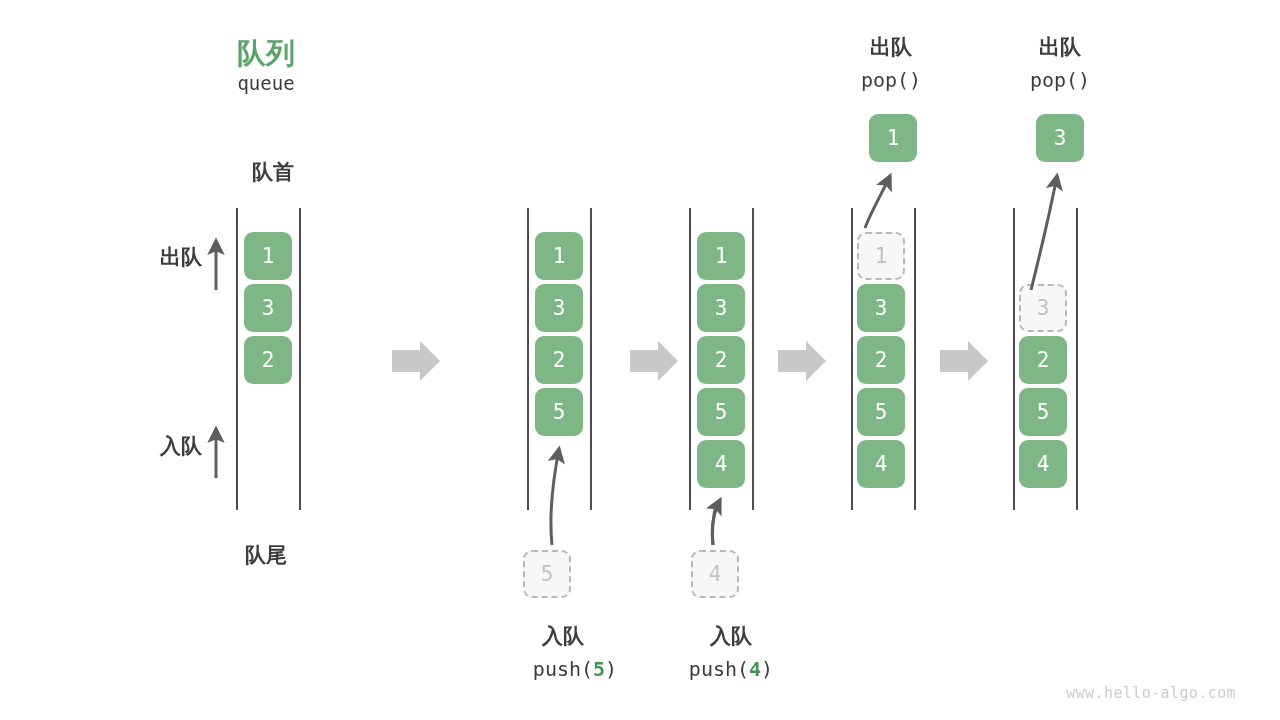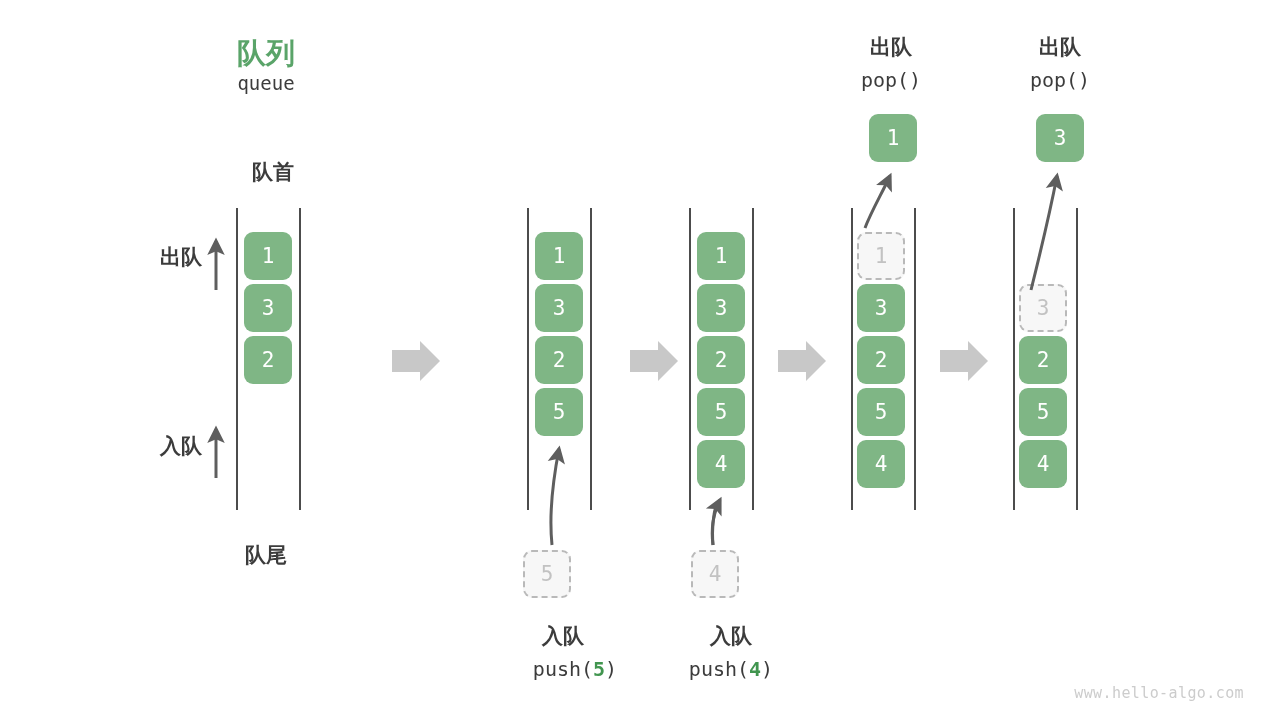--- a/index.html
+++ b/index.html
@@ -94,21 +94,21 @@
   .svg-layer {
     position: absolute;
     inset: 0;
     width: 1280px;
     height: 720px;
     pointer-events: none;
   }
 
   .footer {
     position: absolute;
-    right: 36px;
+    right: 44px;
     bottom: 18px;
     font-size: 15px;
     font-family: "DejaVu Sans Mono", "Liberation Mono", monospace;
     color: #cccccc;
     letter-spacing: 0.4px;
   }
 </style>
 </head>
 <body>
 

